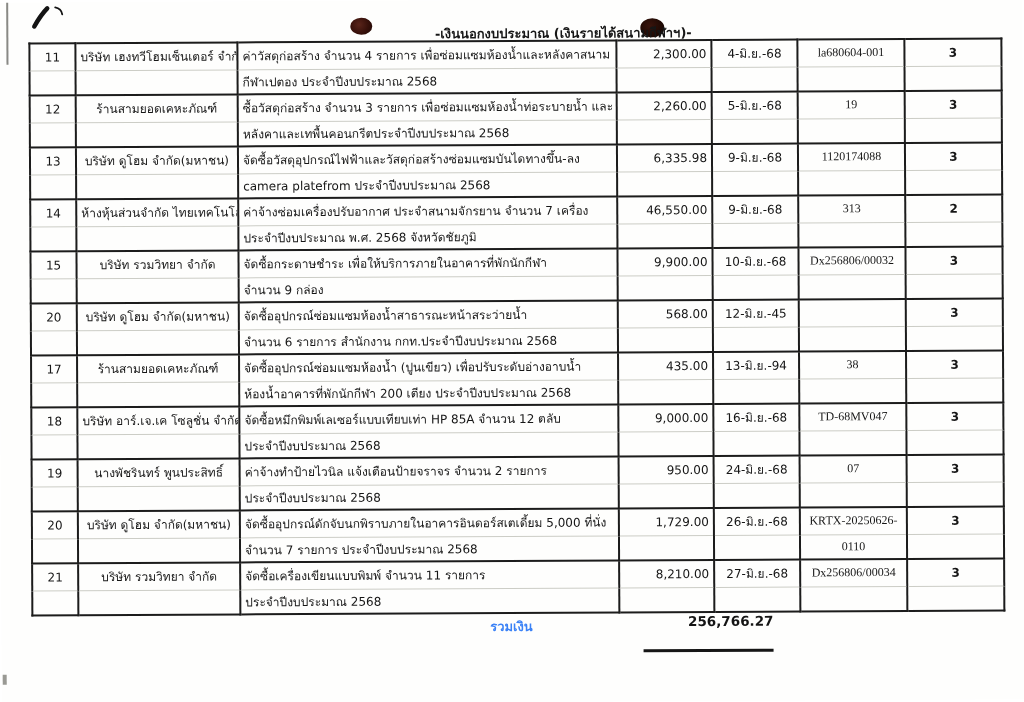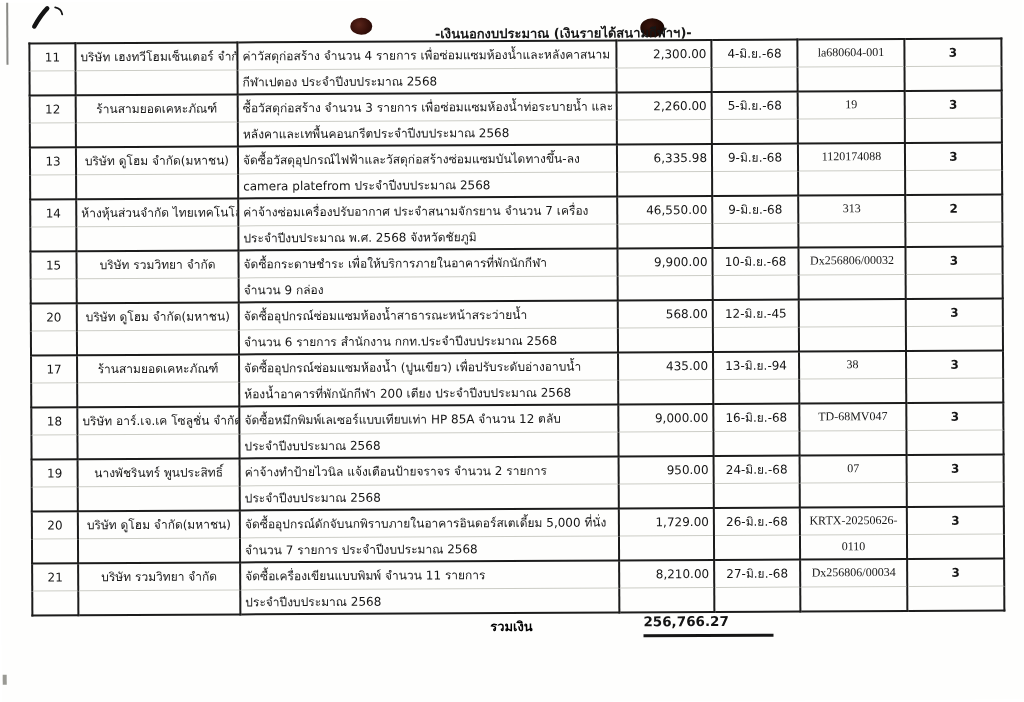--- a/index.html
+++ b/index.html
@@ -47,26 +47,26 @@
   td.c-ven  { text-align: center; font-size: 12px; }
   td.c-desc { text-align: left; padding-left: 6px; }
   td.c-amt  { text-align: right; padding-right: 12px; }
   td.c-date { text-align: center; font-size: 11.5px; }
   td.c-ref  { text-align: center; font-size: 11.5px; font-family: Liberation Serif, serif; }
   td.c-qty  { text-align: center; font-weight: 700; }
 
   .total-row { position: absolute; top: 612px; left: 30px; width: 972px; height: 32px; }
   .total-label {
     position: absolute; left: 400px; top: 4px; width: 160px; text-align: center;
-    font-size: 13px; font-weight: 700; color: #000000;
+    font-size: 13px; font-weight: 700; color: #3b82f6;
   }
   .total-amount {
-    position: absolute; left: 612px; top: 2px; width: 130px; text-align: left;
+    position: absolute; left: 612px; top: 2px; width: 130px; text-align: right;
     font-size: 13.5px; font-weight: 700; color: #141414;
-    padding-bottom: 5px; border-bottom: 3px solid #161616;
+    padding-bottom: 20px; border-bottom: 3px solid #161616;
   }
 </style>
 </head>
 <body>
 
 <div class="sheet">
 
   <div class="edge-line"></div>
   <div class="edge-mark"></div>
 

